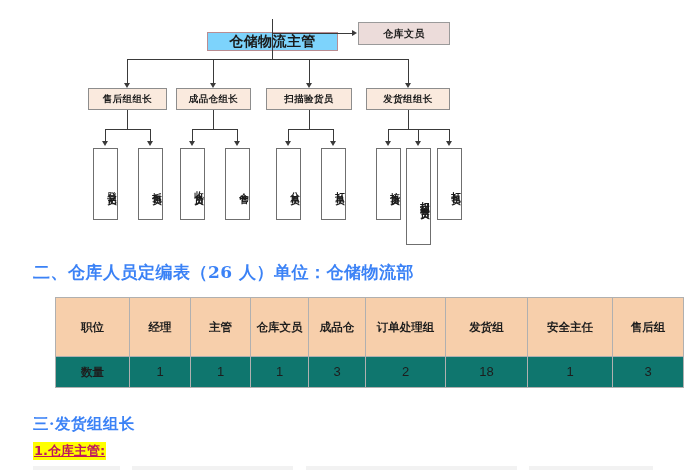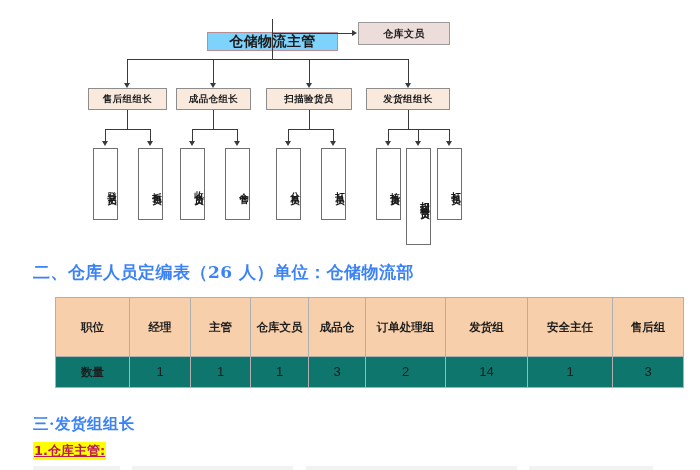--- a/index.html
+++ b/index.html
@@ -238,21 +238,21 @@
         <td style="width:80px">安全主任</td>
         <td style="width:66px">售后组</td>
       </tr>
       <tr class="val">
         <td class="lbl">数量</td>
         <td>1</td>
         <td>1</td>
         <td>1</td>
         <td>3</td>
         <td>2</td>
-        <td>14</td>
+        <td>18</td>
         <td>1</td>
         <td>3</td>
       </tr>
     </tbody>
   </table>
 
   <div class="sec-head" id="head3">三·发货组组长</div>
   <div id="sub31">1.仓库主管:</div>
 
   <div class="bleed"></div>

